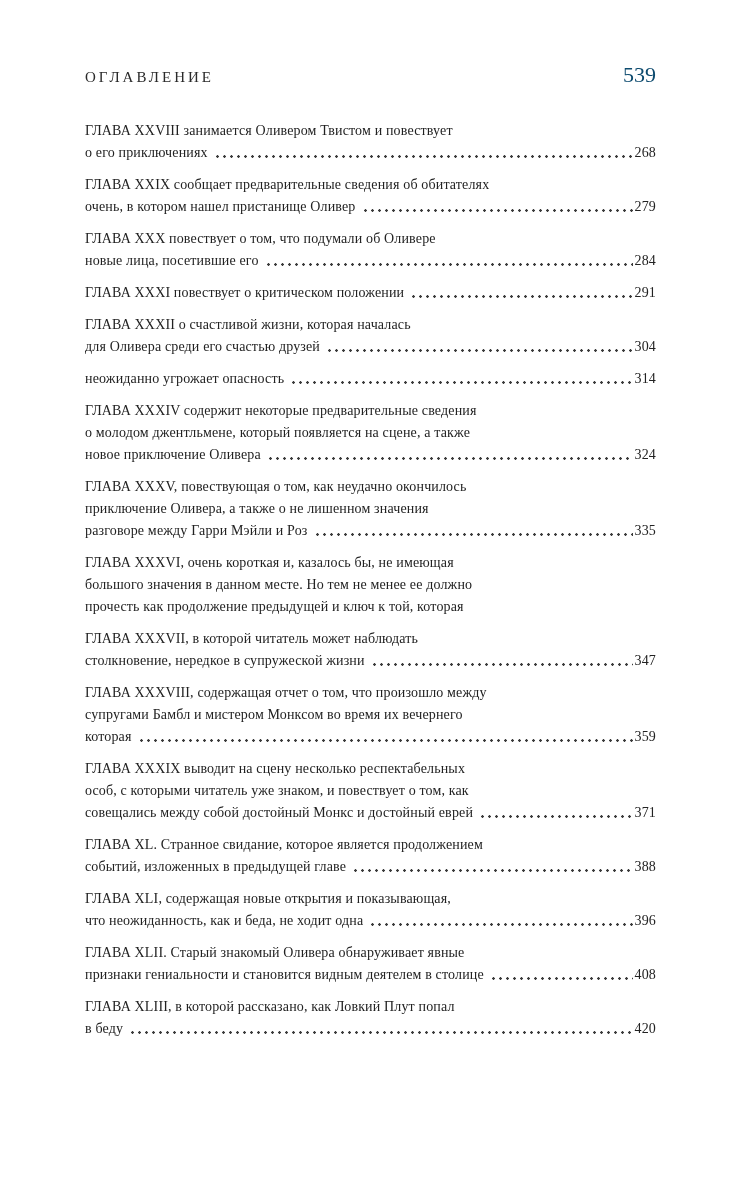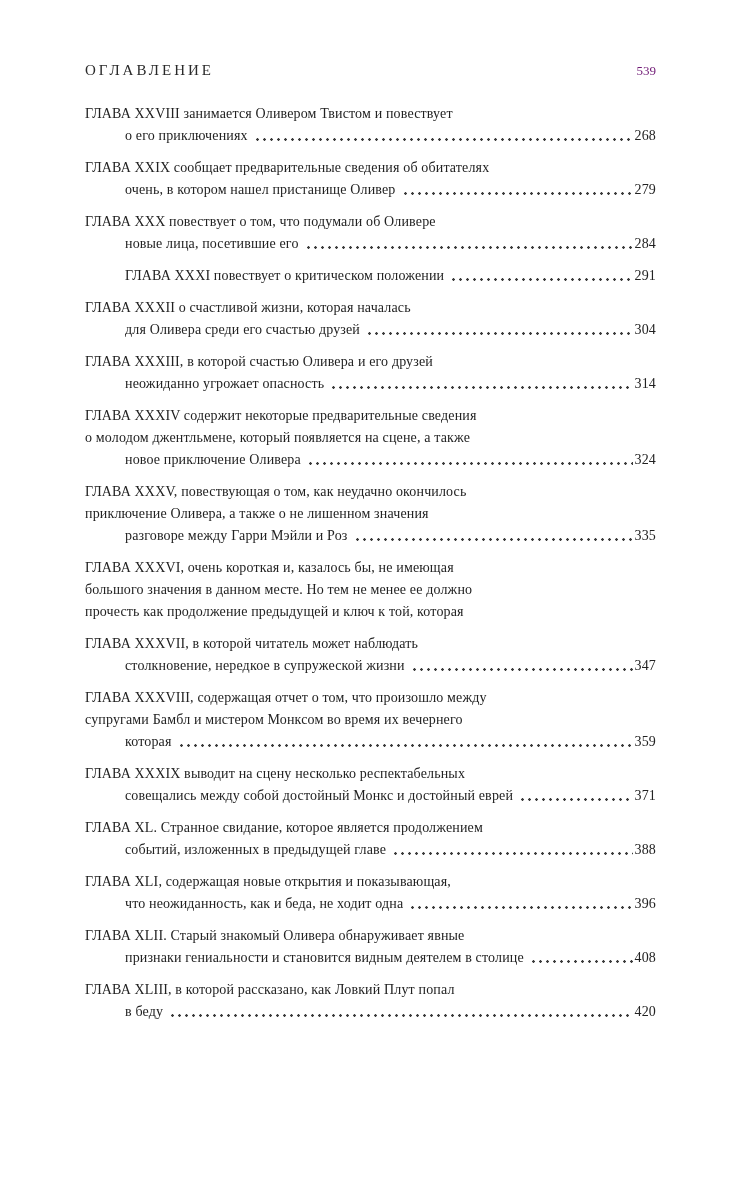--- a/index.html
+++ b/index.html
@@ -18,51 +18,50 @@
     box-sizing: border-box;
     width: 744px;
     height: 1181px;
     padding: 62px 88px 40px 85px;
     background: #ffffff;
   }
   .page-header {
     display: flex;
     justify-content: space-between;
     align-items: baseline;
-    margin-bottom: 24px;
+    margin-bottom: 32px;
   }
   .header-title {
     font-size: 15px;
     letter-spacing: 3px;
     color: #2a2a2a;
   }
   .header-page-number {
-    font-size: 13px;
-    color: #701a75;
+    font-size: 22px;
+    color: #0c4a6e;
   }
   .toc {
     width: 100%;
   }
   .toc-entry {
     margin-bottom: 10px;
   }
   .toc-line {
     font-size: 14px;
     line-height: 22px;
     letter-spacing: 0.15px;
     white-space: nowrap;
   }
   .toc-last-line {
     display: flex;
     align-items: stretch;
   }
   .last-text {
     flex: 0 1 auto;
     white-space: nowrap;
-    margin-left: 40px;
   }
   .dots {
     flex: 1 1 auto;
     min-width: 12px;
     margin-left: 6px;
     margin-right: 2px;
     background-image: radial-gradient(circle, #3b3b3b 1.1px, rgba(0,0,0,0) 1.5px);
     background-size: 7px 7px;
     background-repeat: repeat-x;
     background-position: left 0px bottom 4px;
@@ -114,21 +113,20 @@
       </div>
       <div class="toc-entry">
         <div class="toc-line">ГЛАВА XXXII о счастливой жизни, которая началась</div>
         <div class="toc-line toc-last-line">
           <span class="last-text">для Оливера среди его счастью друзей</span>
           <span class="dots"></span>
           <span class="page-num">304</span>
         </div>
       </div>
       <div class="toc-entry">
-        <div class="toc-line">ГЛАВА XXXIII, в которой счастью Оливера и его друзей</div>
         <div class="toc-line toc-last-line">
           <span class="last-text">неожиданно угрожает опасность</span>
           <span class="dots"></span>
           <span class="page-num">314</span>
         </div>
       </div>
       <div class="toc-entry">
         <div class="toc-line">ГЛАВА XXXIV содержит некоторые предварительные сведения</div>
         <div class="toc-line">о молодом джентльмене, который появляется на сцене, а также</div>
         <div class="toc-line toc-last-line">
@@ -163,20 +161,21 @@
         <div class="toc-line">ГЛАВА XXXVIII, содержащая отчет о том, что произошло между</div>
         <div class="toc-line">супругами Бамбл и мистером Монксом во время их вечернего</div>
         <div class="toc-line toc-last-line">
           <span class="last-text">которая</span>
           <span class="dots"></span>
           <span class="page-num">359</span>
         </div>
       </div>
       <div class="toc-entry">
         <div class="toc-line">ГЛАВА XXXIX выводит на сцену несколько респектабельных</div>
+        <div class="toc-line">особ, с которыми читатель уже знаком, и повествует о том, как</div>
         <div class="toc-line toc-last-line">
           <span class="last-text">совещались между собой достойный Монкс и достойный еврей</span>
           <span class="dots"></span>
           <span class="page-num">371</span>
         </div>
       </div>
       <div class="toc-entry">
         <div class="toc-line">ГЛАВА XL. Странное свидание, которое является продолжением</div>
         <div class="toc-line toc-last-line">
           <span class="last-text">событий, изложенных в предыдущей главе</span>

